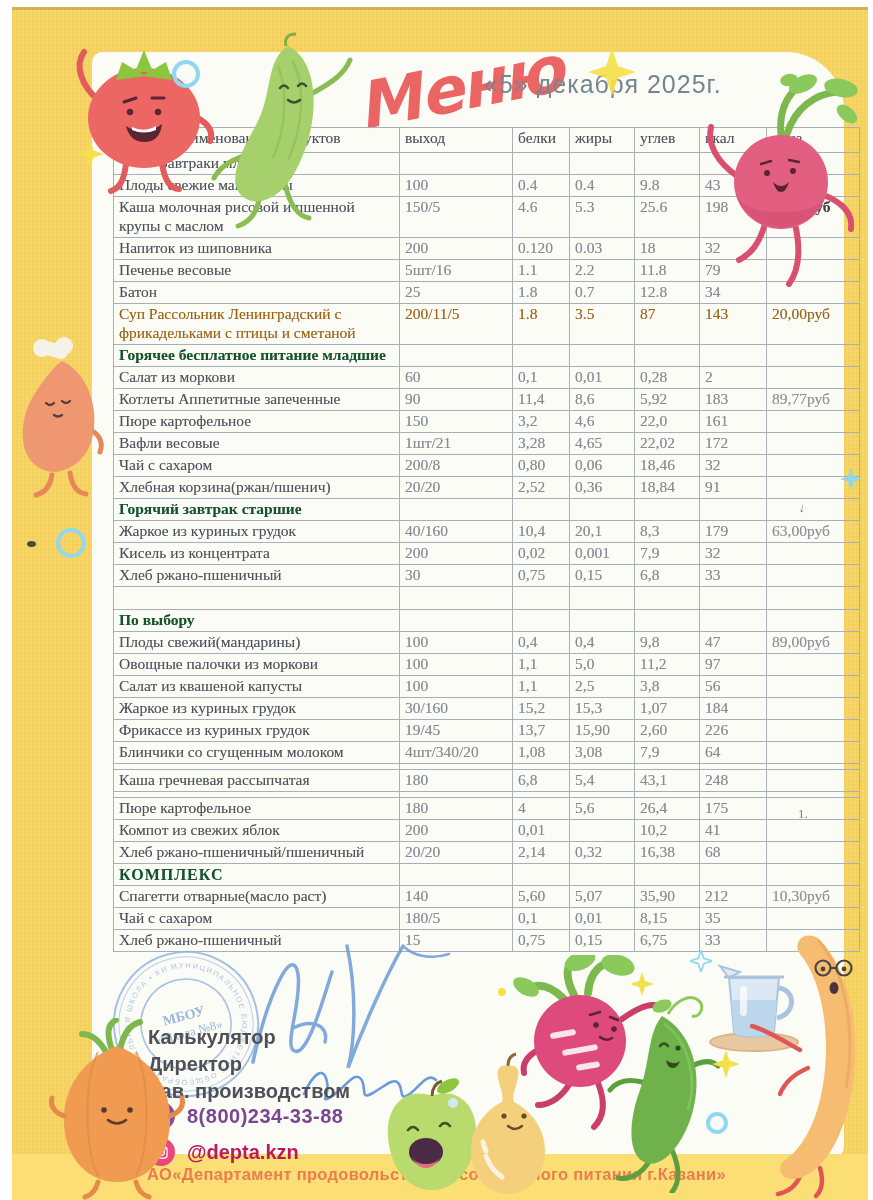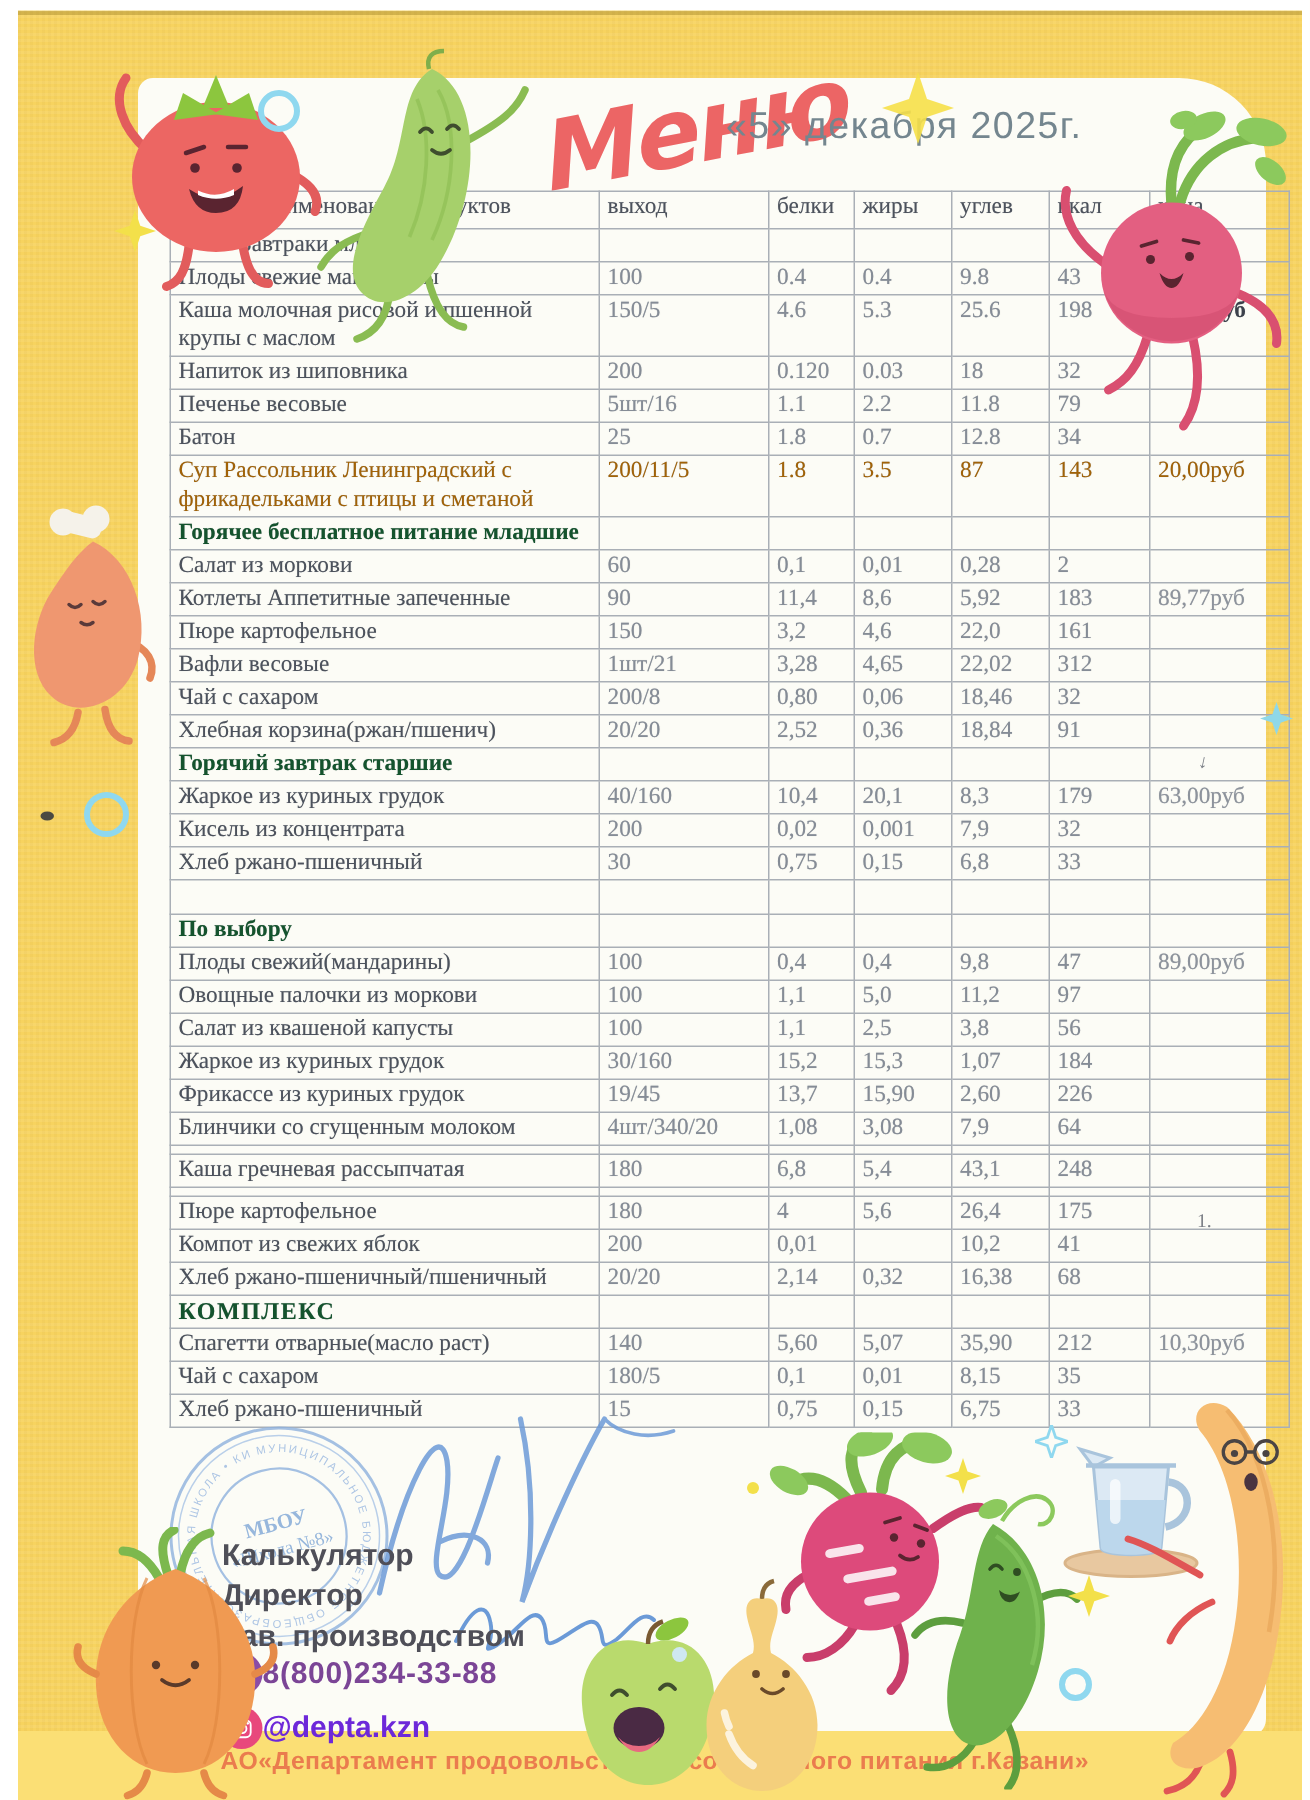--- a/index.html
+++ b/index.html
@@ -46,29 +46,29 @@
   .menu-table tr.section.plain td{font-weight:normal;color:#4c525c;}
   .menu-table tr.caps td{letter-spacing:1px;font-size:16px;}
   .menu-table tr td.indent{padding-left:46px;}
   .menu-table tr.spacer td{height:20px;border-left:1px solid #a9afb6;border-right:1px solid #a9afb6;}
   .menu-table tr.thin td{height:5px;padding:0;}
   .menu-table td.pbold{font-weight:bold;color:#3c414b;}
   .menu-table td{height:19px;}
   
   .role-labels{position:absolute;left:148px;top:1024px;font-size:20px;font-weight:bold;
         color:#4f4f58;line-height:1.35;}
-  .contact{position:absolute;display:flex;align-items:center;}
+  .contact{position:absolute;display:flex;align-items:center;gap:12px;}
   .contact .bubble{width:28px;height:28px;border-radius:50%;display:flex;align-items:center;
         justify-content:center;color:#fff;font-size:15px;}
   .phone-row{left:147px;top:1102px;}
   .phone-row .bubble{background:#8a4da6;}
   .phone-row .txt{color:#7b4596;font-weight:bold;font-size:20px;letter-spacing:.5px;}
   .insta-row{left:147px;top:1138px;}
   .insta-row .bubble{background:#e8487c;}
-  .insta-row .txt{color:#6d28d9;font-weight:bold;font-size:20px;}
+  .insta-row .txt{color:#be185d;font-weight:bold;font-size:20px;}
   .deco{position:absolute;pointer-events:none;}
   .ring{position:absolute;border-radius:50%;border:4px solid #8fd8ef;}
   .pen-mark{position:absolute;color:#7b7f86;font-family:"Liberation Serif",serif;font-size:13px;}
   .speck{position:absolute;background:#4b4a42;border-radius:50%;}
 </style>
 </head>
 <body>
 
 <div class="frame"></div>
 <div class="panel"></div>
@@ -188,21 +188,21 @@
         <td class="c-carb num">22,0</td>
         <td class="c-kcal num">161</td>
         <td class="c-price price"></td>
       </tr>
       <tr>
         <td class="c-name">Вафли весовые</td>
         <td class="c-out num">1шт/21</td>
         <td class="c-prot num">3,28</td>
         <td class="c-fat num">4,65</td>
         <td class="c-carb num">22,02</td>
-        <td class="c-kcal num">312</td>
+        <td class="c-kcal num">172</td>
         <td class="c-price price"></td>
       </tr>
       <tr>
         <td class="c-name">Чай с сахаром</td>
         <td class="c-out num">200/8</td>
         <td class="c-prot num">0,80</td>
         <td class="c-fat num">0,06</td>
         <td class="c-carb num">18,46</td>
         <td class="c-kcal num">32</td>
         <td class="c-price price"></td>

